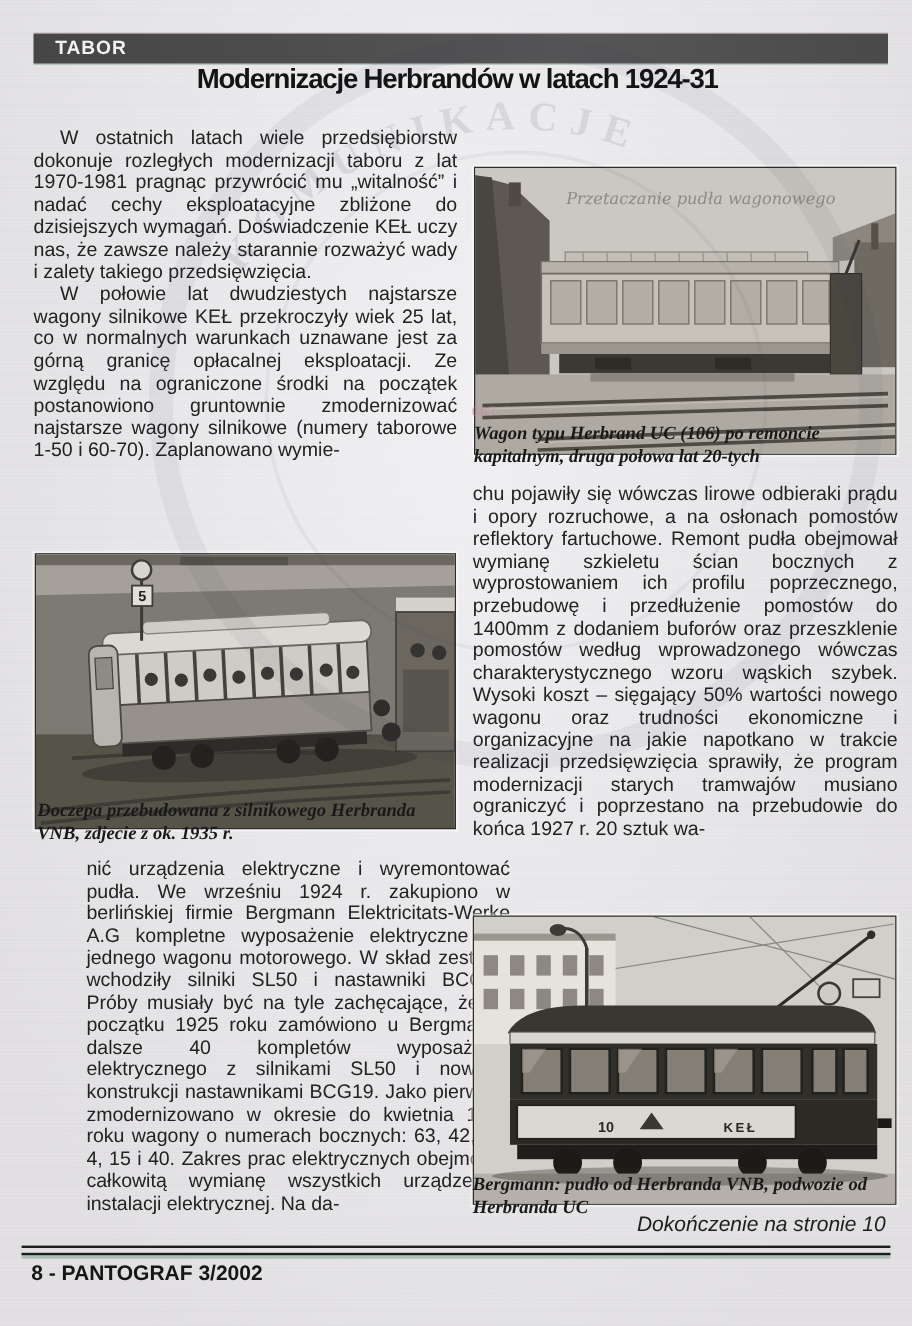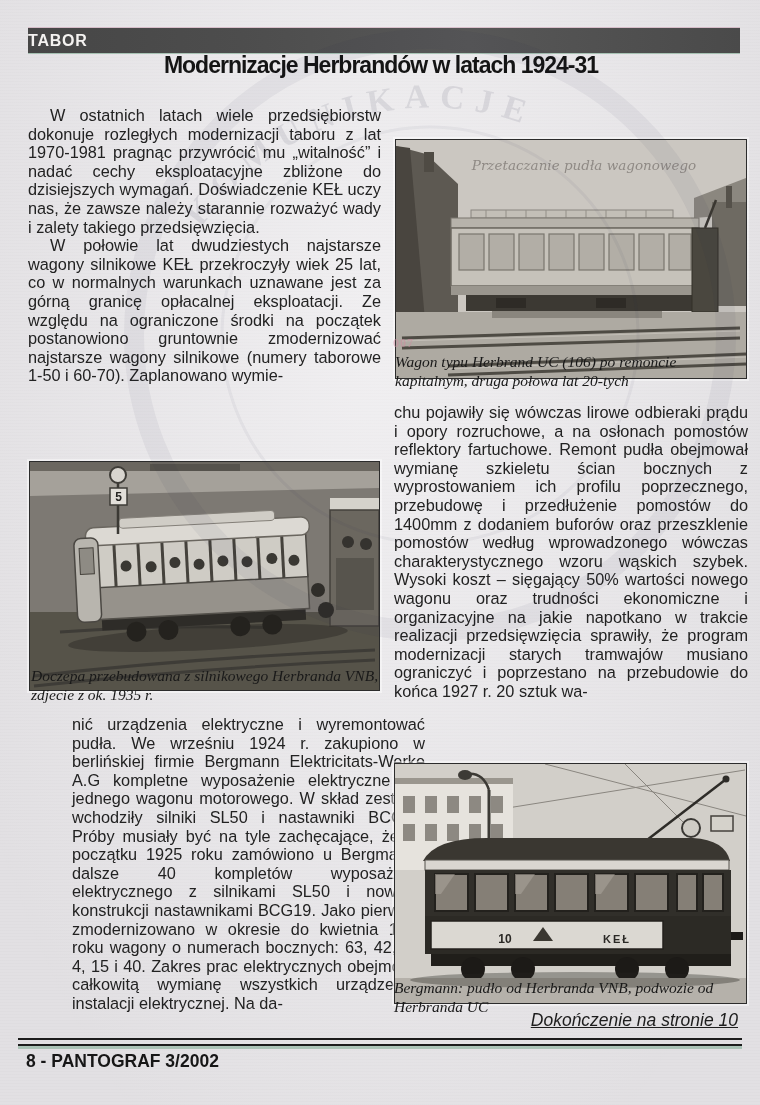--- a/index.html
+++ b/index.html
@@ -13,46 +13,46 @@
     overflow:hidden;
     font-family:"Liberation Sans", sans-serif;
     color:#1f1f1f;
   }
   .tabor-bar{
     position:absolute; left:28px; top:28px; width:712px; height:25px;
     background:linear-gradient(90deg,#464646 0%,#4d4d4d 30%,#575757 62%,#4a4a4a 100%);
     box-shadow:0 -1px 0 rgba(190,120,150,0.35), 0 1px 0 rgba(70,140,100,0.4);
   }
   .tabor-bar span{
-    display:inline-block; padding-left:0; line-height:25px;
+    display:inline-block; padding-left:18px; line-height:25px;
     color:#f4f2f0; font-weight:bold; font-size:16px; letter-spacing:0.8px;
   }
   .page-title{
     position:absolute; left:22px; top:52px; width:718px;
     font-size:23px; font-weight:700; letter-spacing:-1px;
     color:#141414; text-align:center; white-space:nowrap;
   }
   .body-text{
     position:absolute; font-size:16.3px; line-height:18.6px;
     text-align:justify; color:#222;
   }
   .body-text p{margin:0; text-indent:22px;}
   .caption{
     position:absolute; font-family:"Liberation Serif", serif; font-style:italic;
-    font-size:15.5px; line-height:19px; color:#191919; text-align:left;
+    font-size:15.5px; line-height:19px; color:#191919; text-align:left;font-weight:bold;
   }
   .photo{
     position:absolute; border:1px solid #2c2c2c; background:#c9c5bf;
     box-shadow:0 0 0 2px rgba(255,255,255,0.45);
     margin-top:28px;
   }
   .photo svg{display:block;}
   .continuation{
     position:absolute; left:394px; top:1010px; width:344px;
-    text-align:right; font-style:italic; font-size:17.5px; color:#1d1d1d;text-decoration:underline;
+    text-align:right; font-style:italic; font-size:17.5px; color:#1d1d1d;
   }
   .footer-rule{
     position:absolute; left:18px; top:1038px; width:724px; height:4px;
     border-top:2.5px solid #1d1d1d; border-bottom:2.5px solid #1d1d1d;
     box-shadow:0 3px 0 rgba(70,140,100,0.35);
   }
   .footer-text{
     position:absolute; left:26px; top:1051px;
     font-weight:bold; font-size:17.5px; color:#161616;text-align:center;
   }

